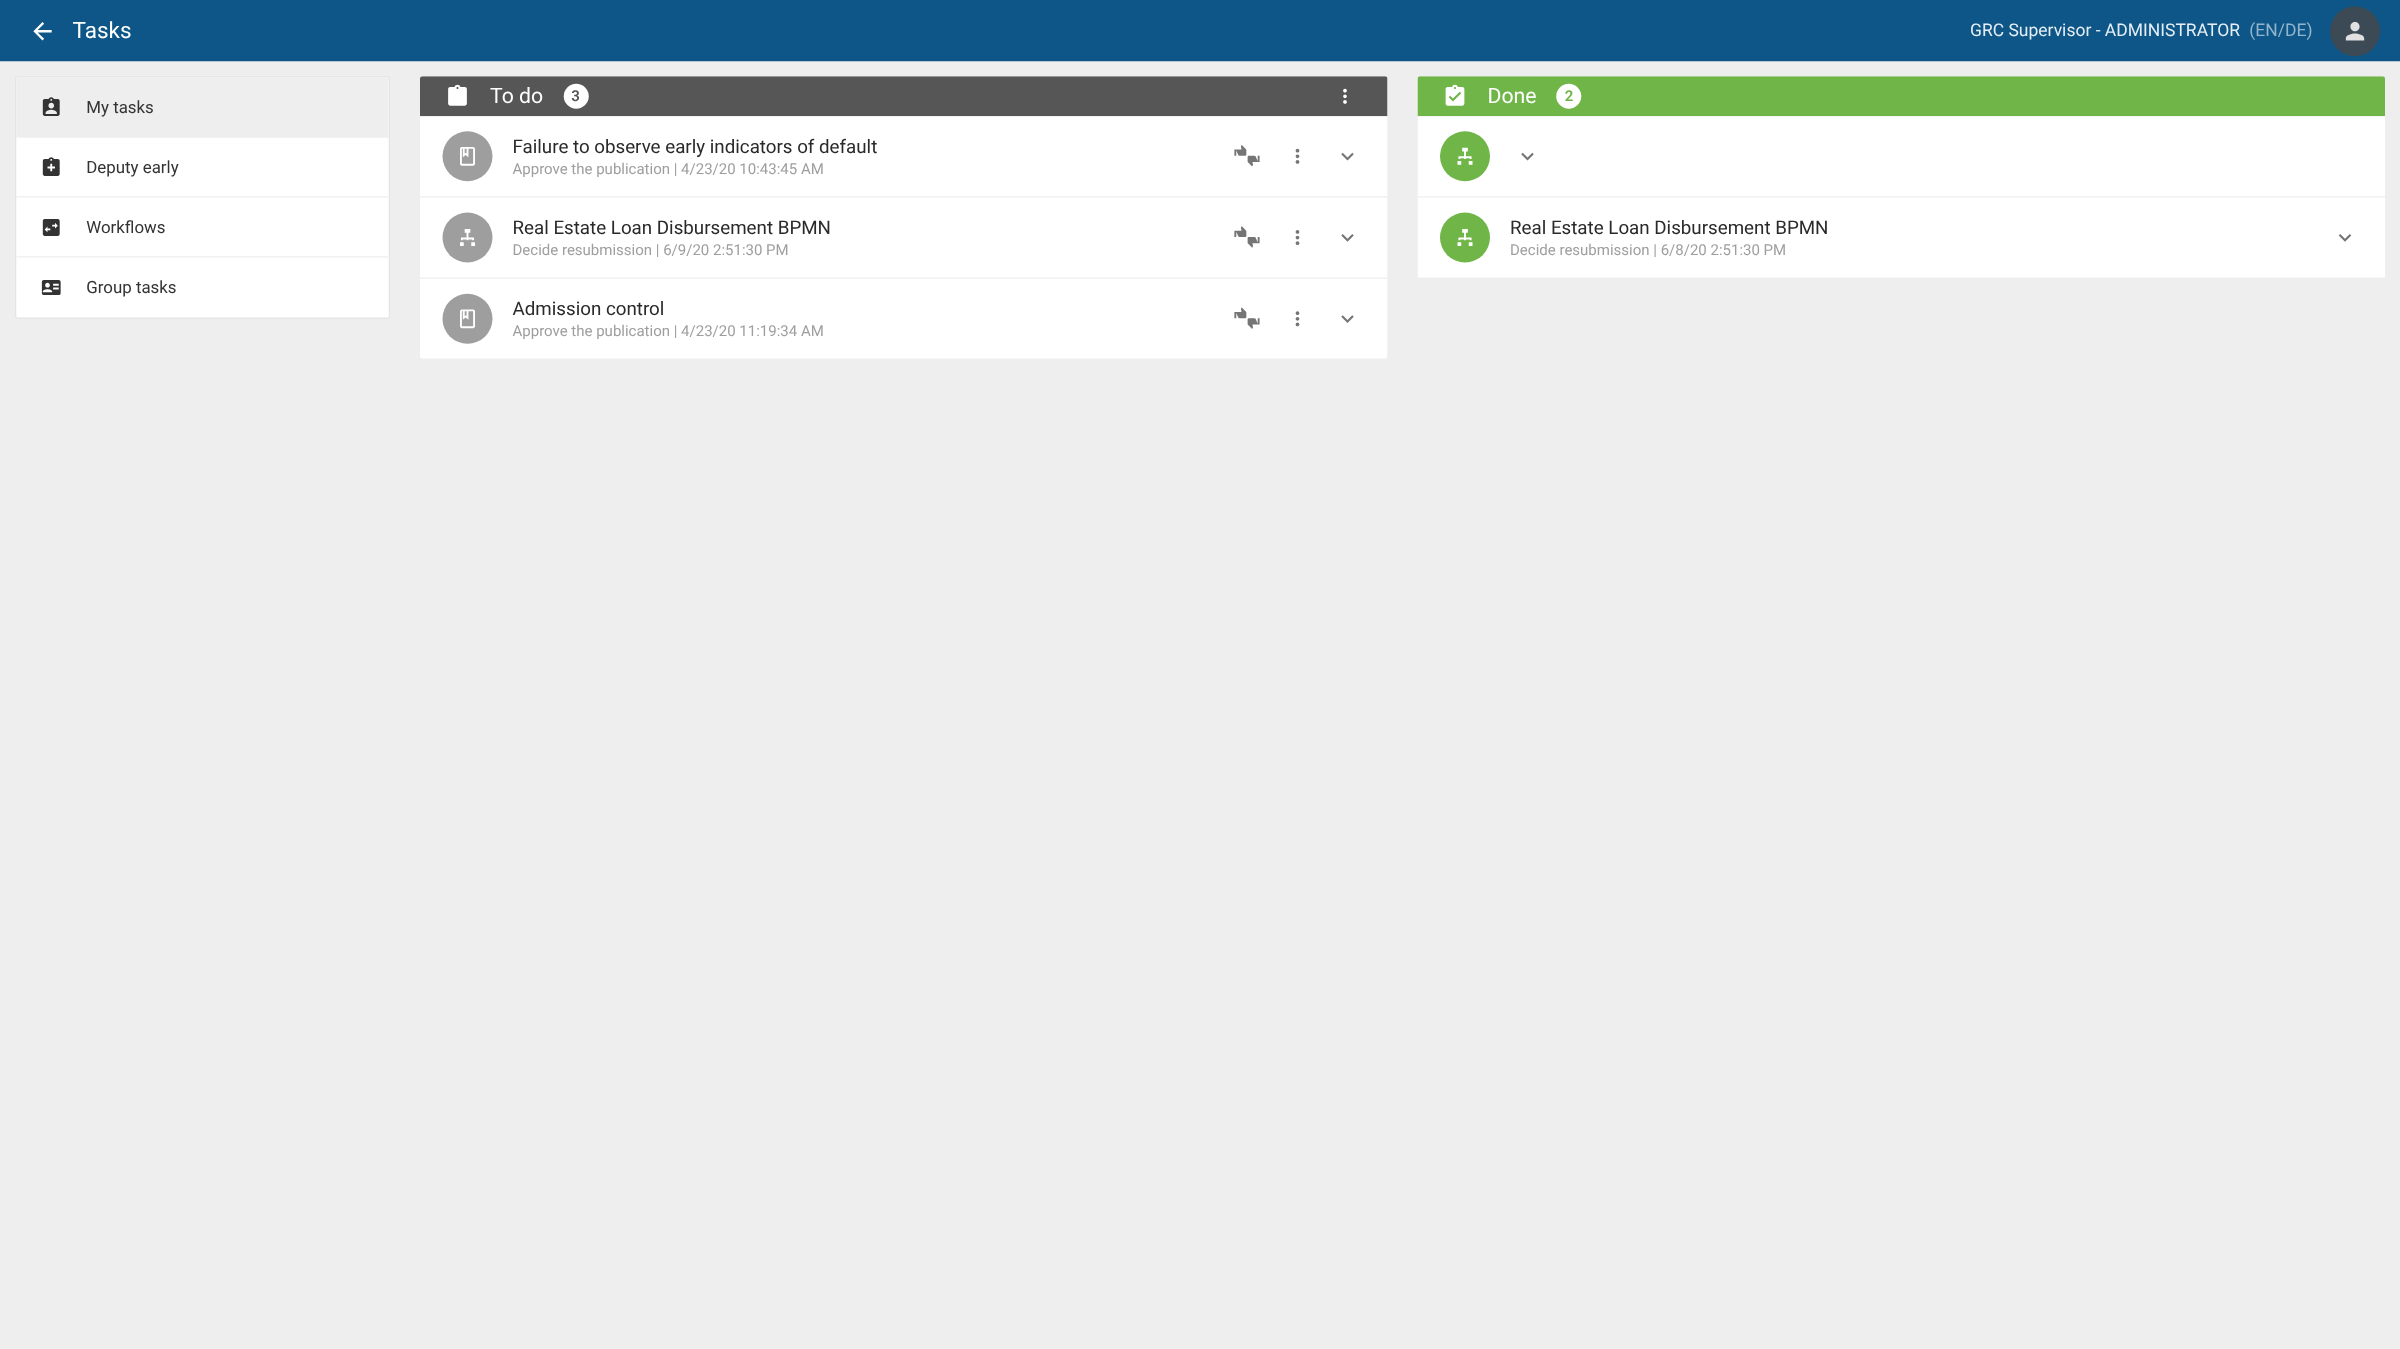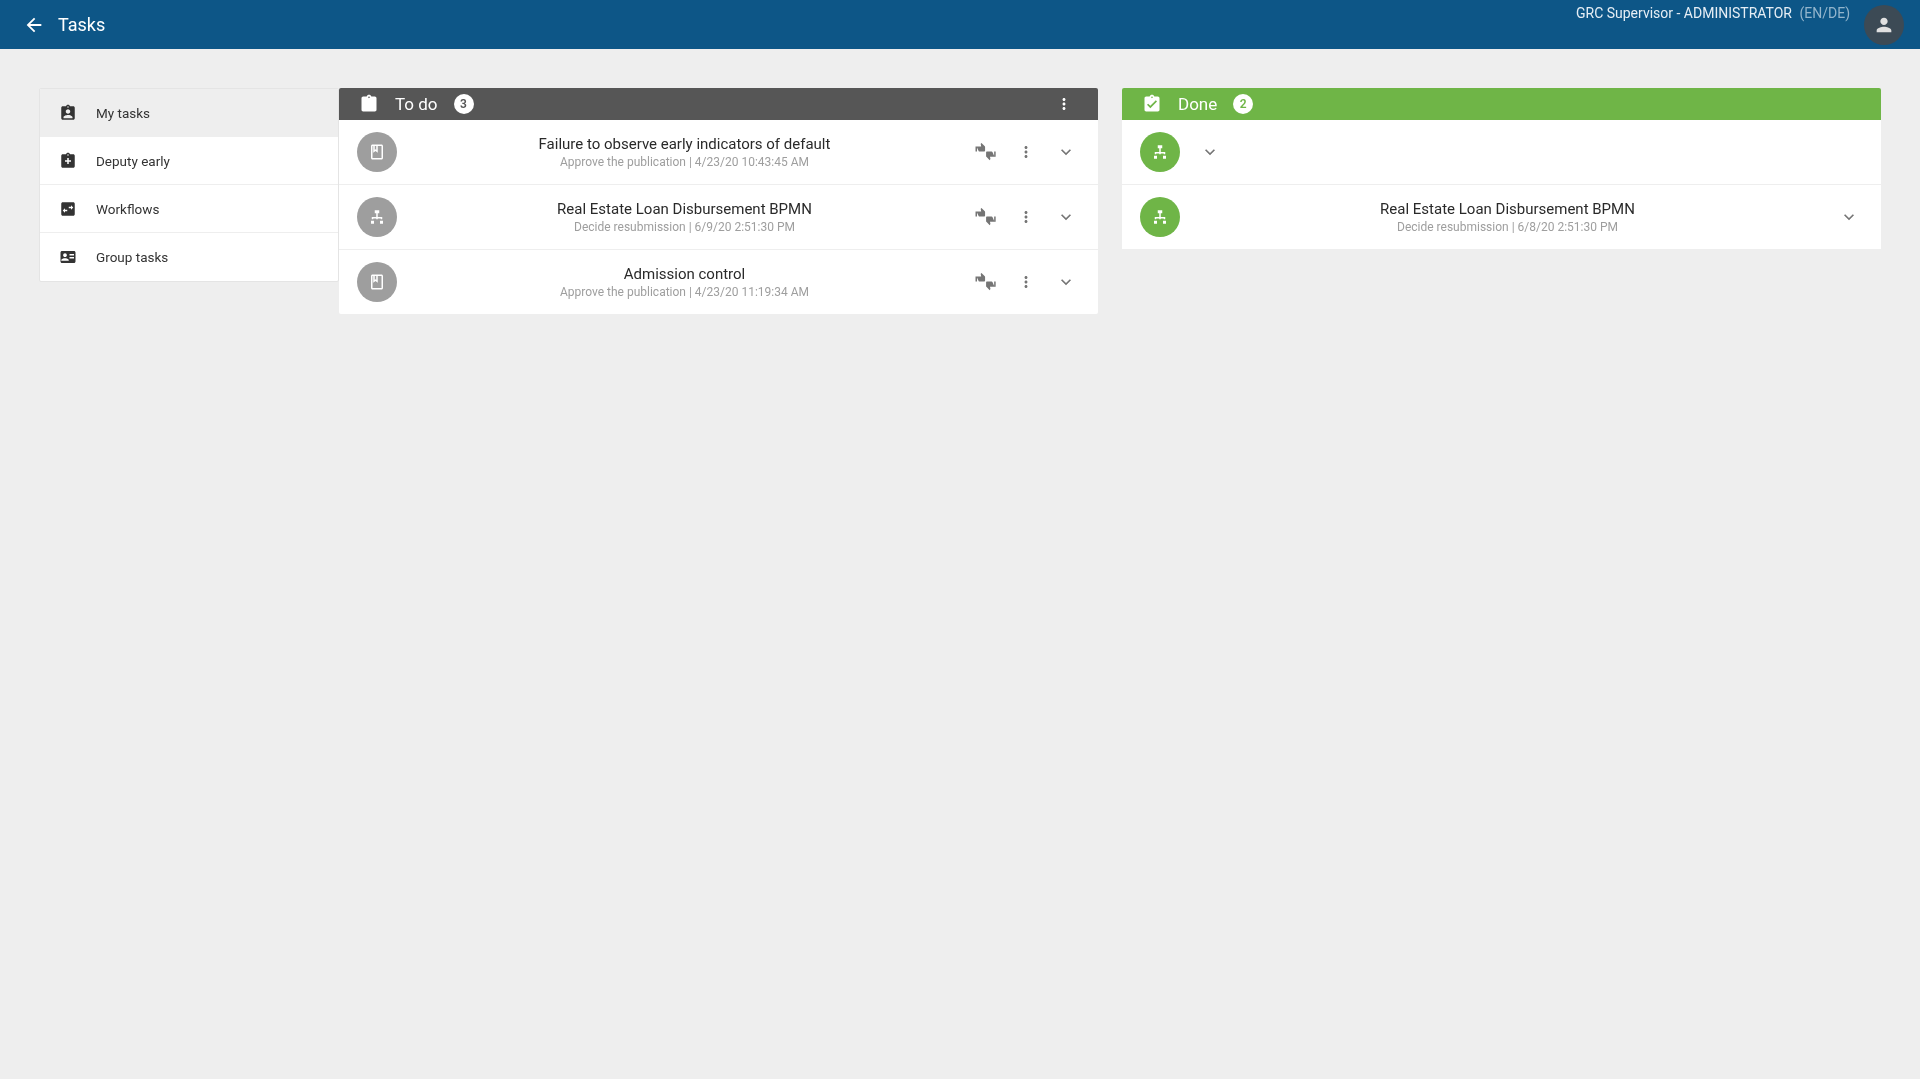--- a/index.html
+++ b/index.html
@@ -23,32 +23,33 @@
     color: #fff;
   }
   .header .back-btn {
     display: flex; align-items: center; justify-content: center;
     width: 36px; height: 36px; cursor: pointer;
   }
   .header .title {
     font-size: 18px; font-weight: 400; margin-left: 6px;
   }
   .header .spacer { flex: 1; }
-  .header .user-block { display: flex; gap: 14px; }
+  .header .user-block { display: flex; align-items: center; gap: 14px; }
   .header .user-text .role { color: #e6eef5; font-size: 14px; }
   .header .user-text .lang { color: #93b5cc; font-size: 14px; margin-left: 4px; }
   .avatar {
     width: 40px; height: 40px; border-radius: 50%;
     background: #3c4a55; display: flex; align-items: center; justify-content: center;
   }
 
   
   .body {
     display: flex;
-    padding: 39px;
+    gap: 24px;
+    padding: 12px;
     align-items: flex-start;
   }
 
   
   .sidebar {
     width: 300px;
     background: #fff;
     border-radius: 2px;
     border: 1px solid #e4e4e4;
     overflow: hidden;
@@ -98,21 +99,20 @@
     width: 28px; height: 28px; display:flex; align-items:center; justify-content:center;
     cursor: pointer;
   }
 
   .task-list { background: #fff; }
   .task {
     display: flex; align-items: center;
     padding: 12px 18px;
     border-bottom: 1px solid #eee;
     gap: 16px;
-    text-align: center;
   }
   .task:last-child { border-bottom: none; }
   .task .circle {
     width: 40px; height: 40px; border-radius: 50%;
     display: flex; align-items: center; justify-content: center;
     flex-shrink: 0;
   }
   .circle.gray { background: #9e9e9e; }
   .circle.green { background: #6fb547; }
   .task .text { flex: 1; min-width: 0; }

